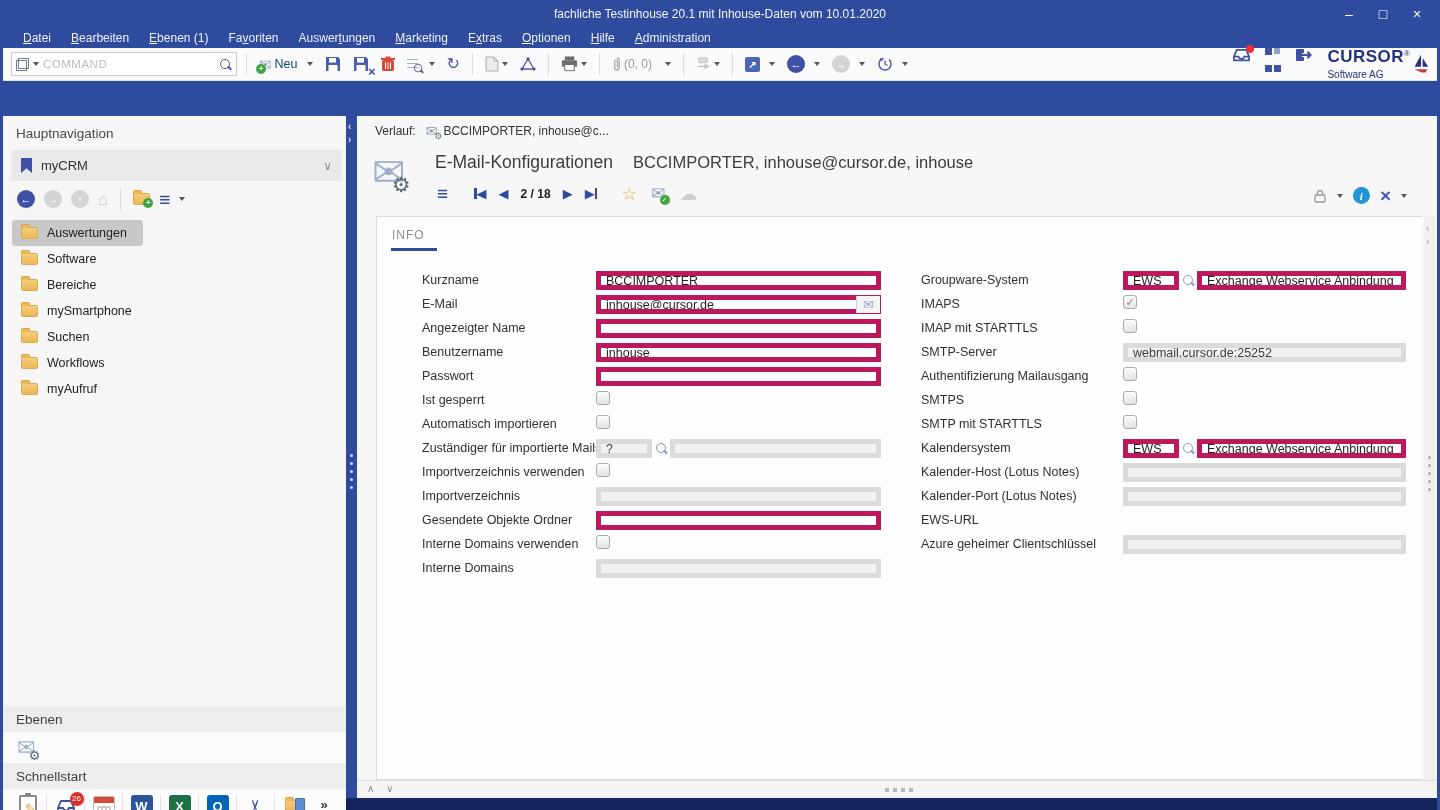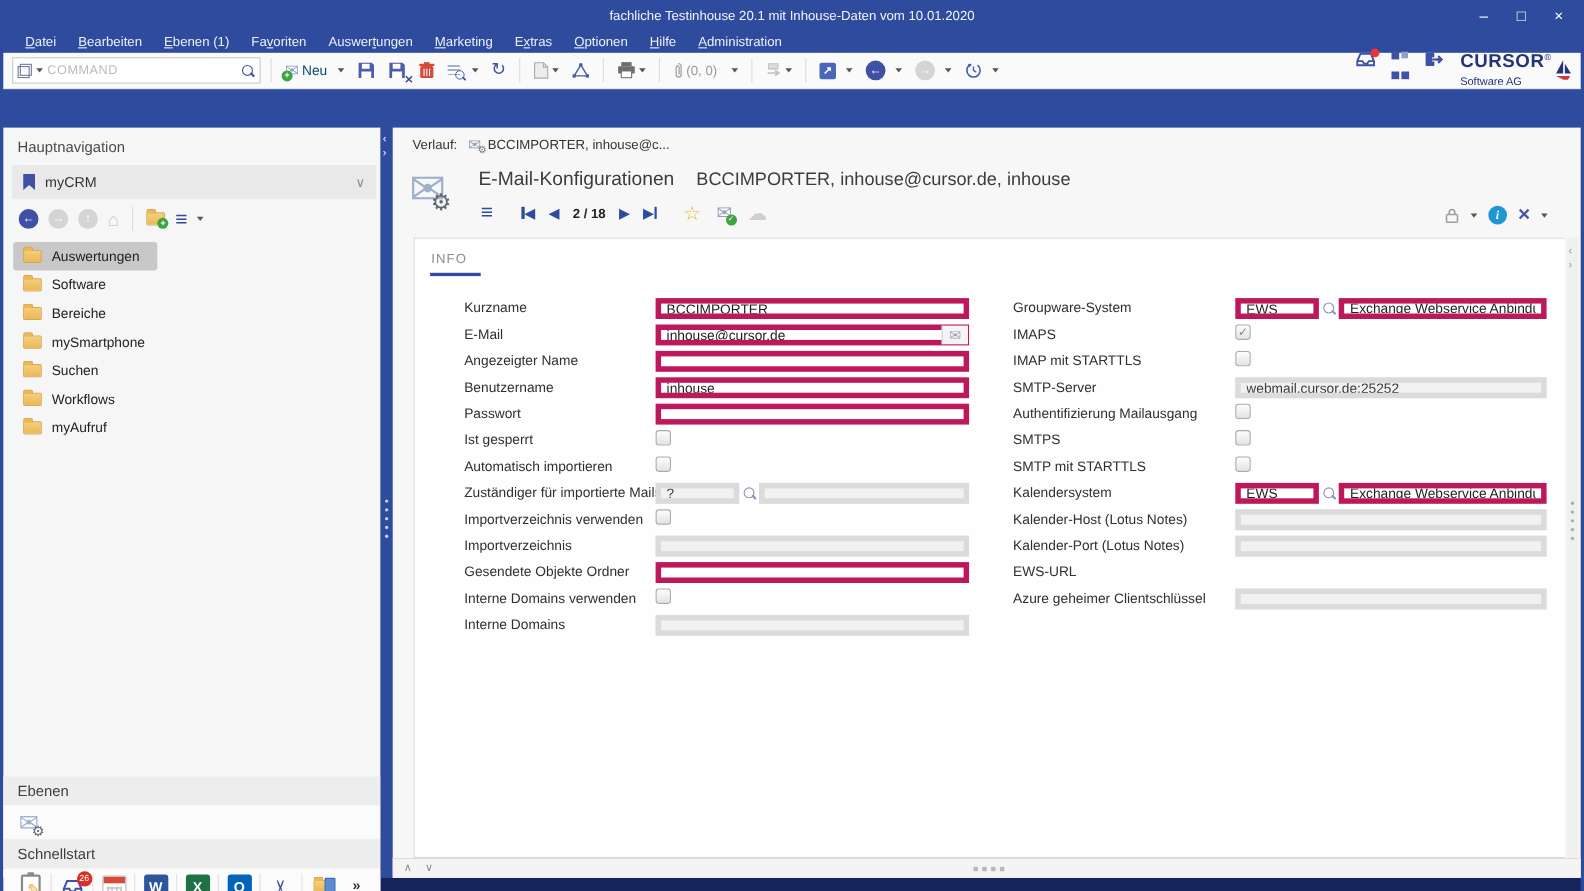--- a/index.html
+++ b/index.html
@@ -136,21 +136,21 @@
   .fcol { position:absolute; top:0; }
   .col-left { left:0; width:460px; }
   .col-right { left:499px; width:486px; }
   .frow { height:24px; position:relative; }
   .flabel { position:absolute; left:0; top:4px; font-size:12.5px; color:#303030; white-space:nowrap; }
   .fctrl { position:absolute; left:174px; top:2px; width:285px; display:flex; align-items:center; }
   .col-right .fctrl { left:202px; width:283px; }
   .tinput { height:19px; border:5px solid #be185d; font-size:12.5px; padding:0 5px; color:#1D1D1D; background:#fff; font-family:"Liberation Sans",sans-serif; outline:none; min-width:0; }
   .tinput.full { flex:1; }
   .tinput.dis { background:#F1F1F1; border-color:#DBDBDB; color:#3C3C3C; }
-  .tinput.code { width:76px; flex:0 0 auto; }
+  .tinput.code { width:56px; flex:0 0 auto; }
   .tinput.desc { flex:1; }
   .lens-btn { width:18px; display:flex; justify-content:center; flex:0 0 auto; }
   .env-btn { position:absolute; right:1px; top:1px; width:24px; height:17px; background:#F4F4F4; border-left:1px solid #D0D0D0; display:flex; align-items:center; justify-content:center; color:#97A5BC; font-size:13px; line-height:1; }
   .cb { width:14px; height:14px; border:1px solid #ABABAB; border-radius:3px; background:linear-gradient(#FDFDFD,#E3E3E3); display:inline-flex; align-items:center; justify-content:center; font-size:11px; color:#8A8A8A; line-height:1; }
 
   .bottom-bar { position:absolute; left:0; right:0; bottom:0; height:18px; background:#F4F4F4; border-top:1px solid #DDD; }
   .bb-chevs { position:absolute; left:10px; top:2px; display:flex; gap:12px; color:#8A8A8A; font-size:10px; }
   .bb-dots { position:absolute; left:528px; top:7px; display:flex; gap:4px; }
   .bb-dots i { width:4px; height:4px; background:#B9B9B9; }
   .right-strip { position:absolute; right:2px; top:100px; bottom:18px; width:11px; background:#F0F0F0; }

